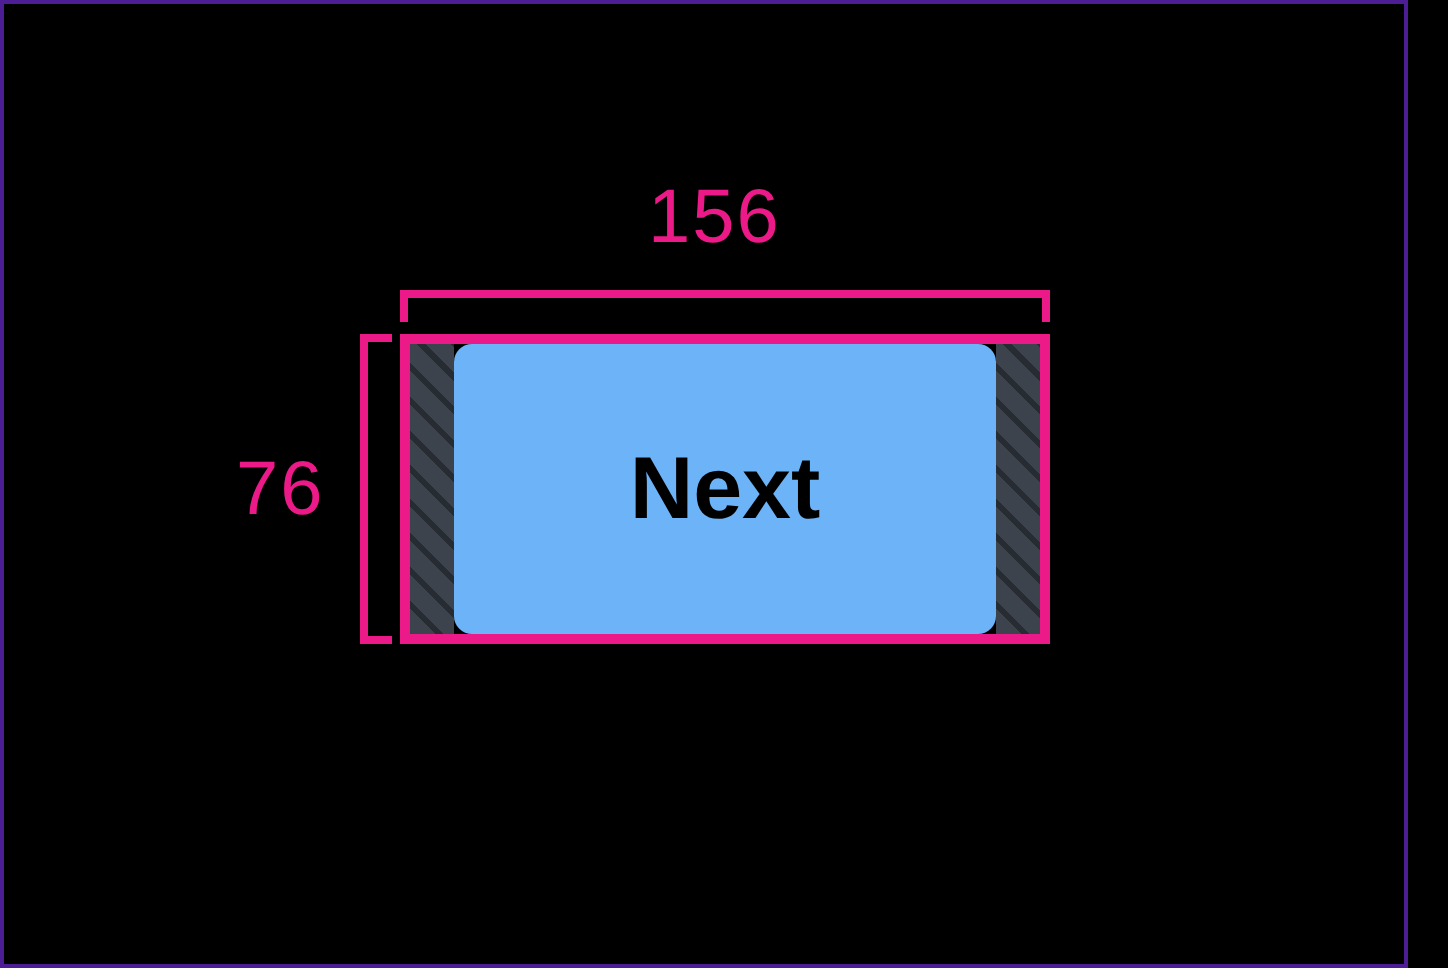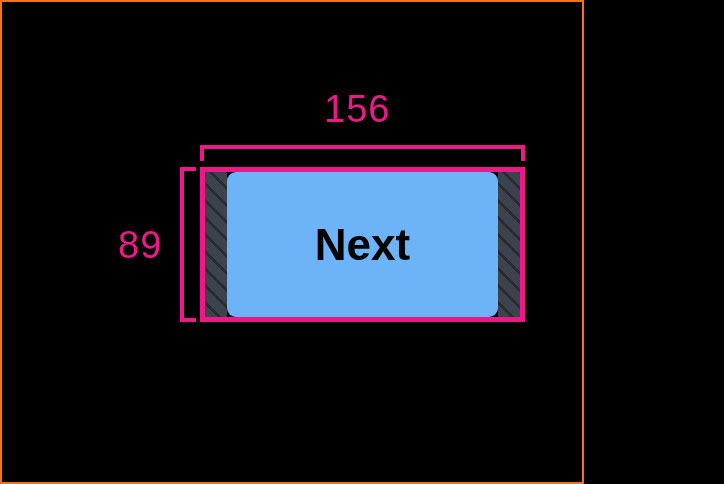--- a/index.html
+++ b/index.html
@@ -10,25 +10,25 @@
   body {
     width: 724px;
     height: 484px;
     overflow: hidden;
     font-family: "Liberation Sans", sans-serif;
   }
 
   
   #canvas {
     position: relative;
-    width: 584px;
+    width: 704px;
     height: 484px;
     box-sizing: border-box;
     background: #000000;
-    border: 2px solid #f97316;
+    border: 2px solid #4c1d95;
     overflow: hidden;
   }
 
   
   .dim-label {
     position: absolute;
     color: #ec1a88;
     font-family: "Liberation Sans", sans-serif;
     font-weight: 400;
     line-height: 1;
@@ -128,21 +128,21 @@
 </style>
 </head>
 <body>
 
 <div id="canvas">
 
   <div class="dim-label" id="width-label">156</div>
 
   <div id="width-bracket"></div>
 
-  <div class="dim-label" id="height-label">89</div>
+  <div class="dim-label" id="height-label">76</div>
 
   <div id="height-bracket"></div>
 
   <div id="element-bbox">
     <div class="bbox-inner">
 
       <div class="hatch-strip"></div>
 
       <div class="button-area">
         <span class="button-label">Next</span>

